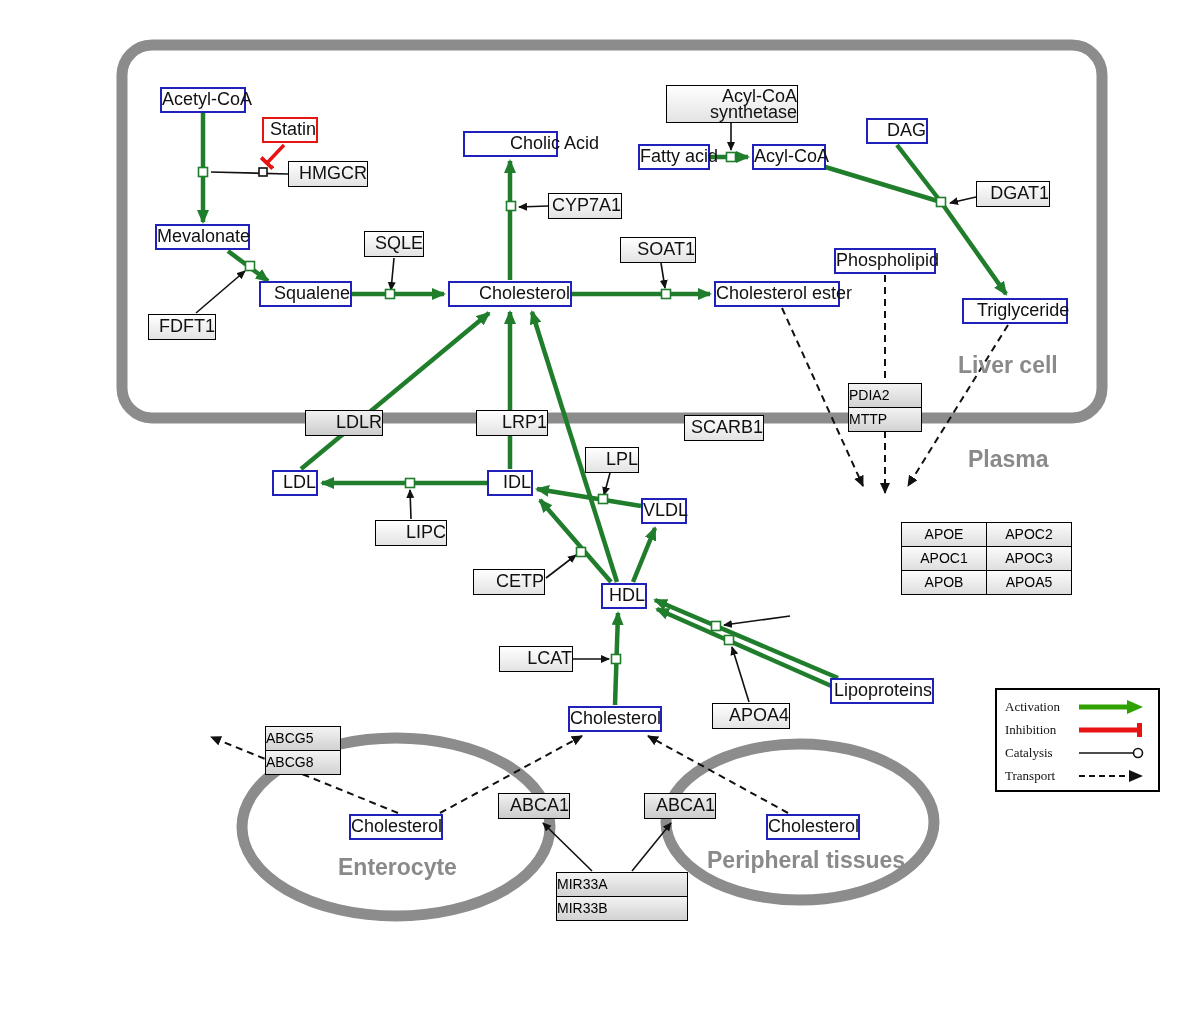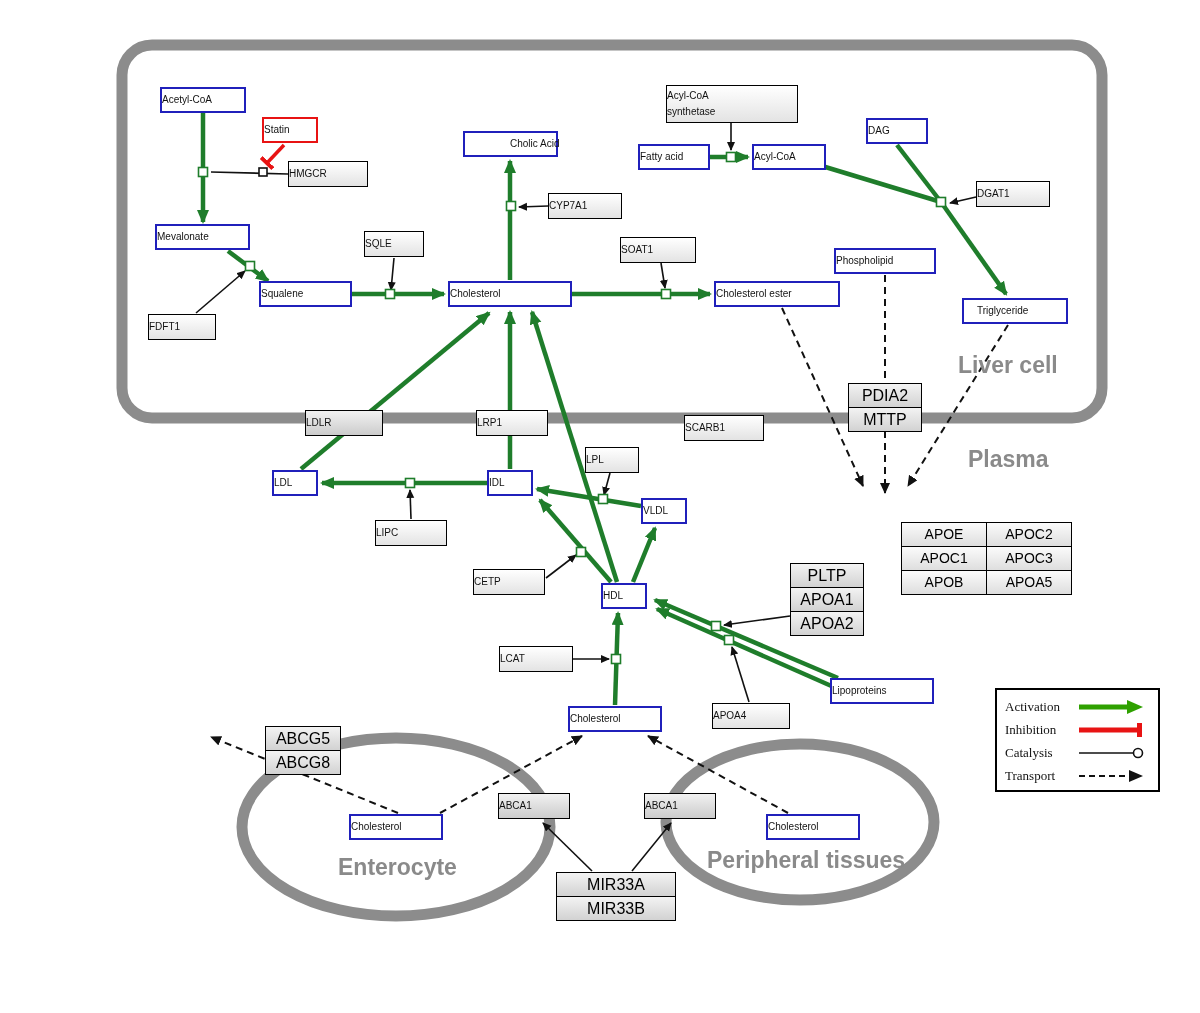--- a/index.html
+++ b/index.html
@@ -1,29 +1,29 @@
 <!DOCTYPE html>
 <html><head>
 <meta charset="utf-8">
 <style>
   html,body{margin:0;padding:0;background:#fff;}
   #stage{position:relative;width:1200px;height:1013px;background:#fff;
          font-family:"Liberation Sans", sans-serif;overflow:hidden;}
   #edges{position:absolute;left:0;top:0;}
   .node{position:absolute;box-sizing:border-box;height:26px;line-height:23px;
-        text-align:left;font-size:10px;color:#111;background:#fff;
+        text-align:right;font-size:18px;color:#111;background:#fff;
         border:1px solid #000;white-space:nowrap;z-index:3;}
   .metabolite{border:2px solid #2020bb;line-height:21px;}
   .statin{border:2px solid #e81313;line-height:21px;}
   .gene{background:linear-gradient(180deg,#ffffff 0%,#e3e3e3 100%);}
   .gray{background:linear-gradient(180deg,#f1f1f1 0%,#cccccc 100%);}
   .multiline{height:38px;line-height:16px;display:flex;flex-direction:column;justify-content:center;}
   .stack{position:absolute;z-index:3;}
-  .stack .cell{box-sizing:border-box;width:100%;height:25px;line-height:23px;text-align:center;
-        font-size:16px;border:1px solid #000;margin-top:-1px;
+  .stack .cell{box-sizing:border-box;width:100%;height:25px;line-height:23px;
+        font-size:14px;border:1px solid #000;margin-top:-1px;
         background:linear-gradient(180deg,#f3f3f3 0%,#d2d2d2 100%);}
   .stack .cell:first-child{margin-top:0;}
   .apo-table{position:absolute;display:grid;grid-template-columns:85px 85px;z-index:3;}
   .apo-table .cell{box-sizing:border-box;height:25px;line-height:23px;text-align:center;
         font-size:14px;border:1px solid #000;margin-top:-1px;margin-left:-1px;
         background:linear-gradient(180deg,#fbfbfb 0%,#dedede 100%);}
   .comp-label{position:absolute;font-size:23px;font-weight:bold;color:#8a8a8a;z-index:2;white-space:nowrap;}
   
   #legend{position:absolute;left:995px;top:688px;width:165px;height:104px;background:#fff;
           border:2px solid #000;z-index:4;box-sizing:border-box;padding:5px 8px;}
@@ -172,30 +172,25 @@
   <div class="node gene" style="left:473px;top:569px;width:72px;">CETP</div>
   <div class="node gene" style="left:499px;top:646px;width:74px;">LCAT</div>
   <div class="node gene" style="left:712px;top:703px;width:78px;">APOA4</div>
   <div class="node gene gray" style="left:498px;top:793px;width:72px;">ABCA1</div>
   <div class="node gene gray" style="left:644px;top:793px;width:72px;">ABCA1</div>
 
   <div class="stack" style="left:848px;top:383px;width:74px;">
     <div class="cell">PDIA2</div>
     <div class="cell">MTTP</div>
   </div>
-  <div class="stack" style="left:790px;top:563px;width:74px;">
-    <div class="cell">PLTP</div>
-    <div class="cell">APOA1</div>
-    <div class="cell">APOA2</div>
-  </div>
   <div class="stack" style="left:265px;top:726px;width:76px;">
     <div class="cell">ABCG5</div>
     <div class="cell">ABCG8</div>
   </div>
-  <div class="stack" style="left:556px;top:872px;width:120px;">
+  <div class="stack" style="left:556px;top:872px;width:132px;">
     <div class="cell">MIR33A</div>
     <div class="cell">MIR33B</div>
   </div>
 
   <div class="apo-table" style="left:902px;top:523px;">
     <div class="cell">APOE</div>
     <div class="cell">APOC2</div>
     <div class="cell">APOC1</div>
     <div class="cell">APOC3</div>
     <div class="cell">APOB</div>

